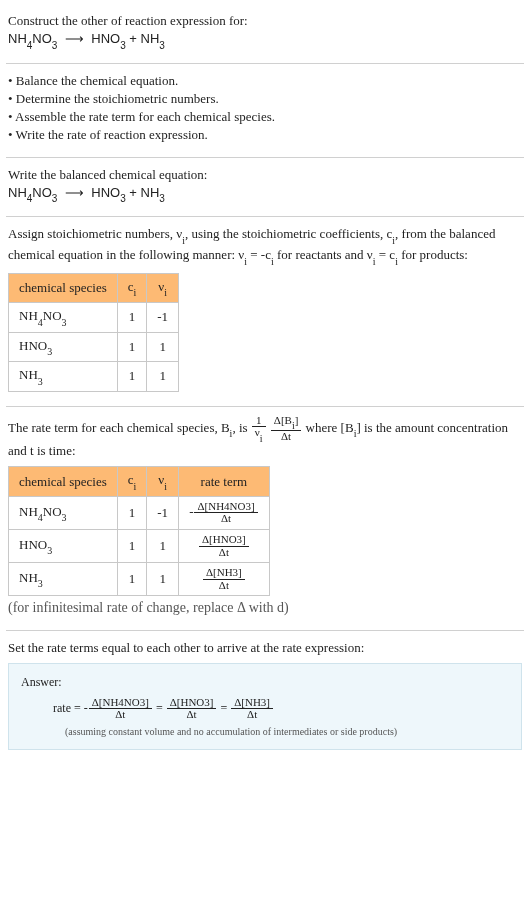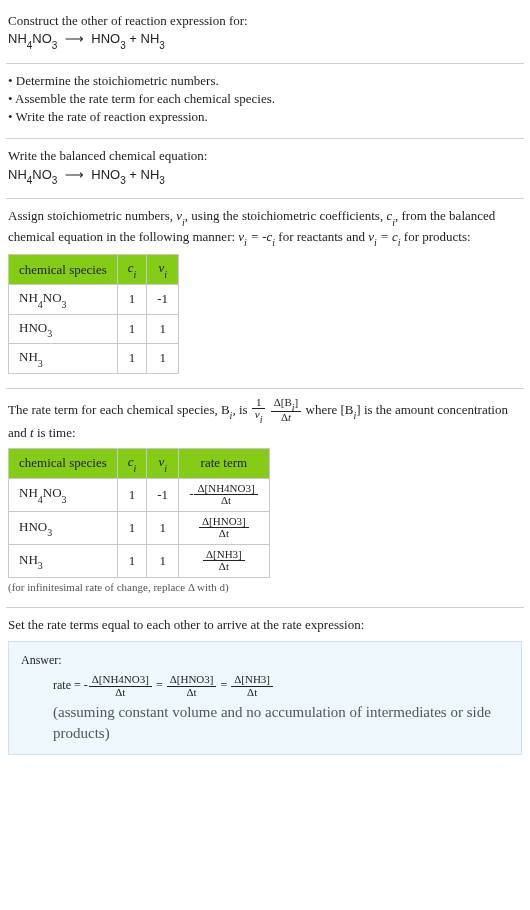--- a/index.html
+++ b/index.html
@@ -28,56 +28,57 @@
     border-collapse: collapse;
     margin: 6px 0 2px 0;
   }
   table.datatable th, table.datatable td {
     border: 1px solid #c8c8c8;
     padding: 4px 10px;
     text-align: left;
     font-weight: normal;
     font-size: 13px;
   }
-  table.datatable th { background: #84cc16; }
+  table.datatable th { background: #fdba74; }
   .cell-center { text-align: center !important; margin-left: 28px; }
   .frac {
     display: inline-block;
     vertical-align: middle;
     text-align: center;
     font-size: 11px;
     line-height: 1.05;
     margin: 0 1px;
   }
   .frac .num { display:block; border-bottom: 1px solid #222; padding: 0 3px; }
   .frac .den { display:block; padding: 0 3px; }
-  .small-note { font-size: 11px; color: #555; }
+  .small-note { font-size: 14px; color: #555; }
   .answer-box {
     background: #eef7fb;
     border: 1px solid #cfe3ec;
     padding: 10px 12px;
     margin: 6px 0 0 0;
   }
   .answer-box .answer-label { font-size: 12px; margin-bottom: 6px; }
   .answer-box .rate-line { font-size: 12px; margin-left: 32px; }
-  .answer-box .assume { font-size: 15px; color: #555; margin-left: 32px; margin-top:4px;}
-  .math-i { font-style: italic; }
+  .answer-box .assume { font-size: 10px; color: #555; margin-left: 44px; margin-top:4px;}
+  .math-i { }
 </style>
 </head>
 <body>
 
 <div class="section">
   <div>Construct the other of reaction expression for:</div>
   <div class="eq">
     NH<sub>4</sub>NO<sub>3</sub> <span class="arrow">⟶</span> HNO<sub>3</sub> + NH<sub>3</sub>
   </div>
 </div>
 <hr class="sep">
 
 <div class="section">
+  <div>• <span>Balance the chemical equation.</span></div>
   <div>• <span>Determine the stoichiometric numbers.</span></div>
   <div>• <span>Assemble the rate term for each chemical species.</span></div>
   <div>• <span>Write the rate of reaction expression.</span></div>
 </div>
 <hr class="sep">
 
 <div class="section">
   <div>Write the balanced chemical equation:</div>
   <div class="eq">
     NH<sub>4</sub>NO<sub>3</sub> <span class="arrow">⟶</span> HNO<sub>3</sub> + NH<sub>3</sub>

